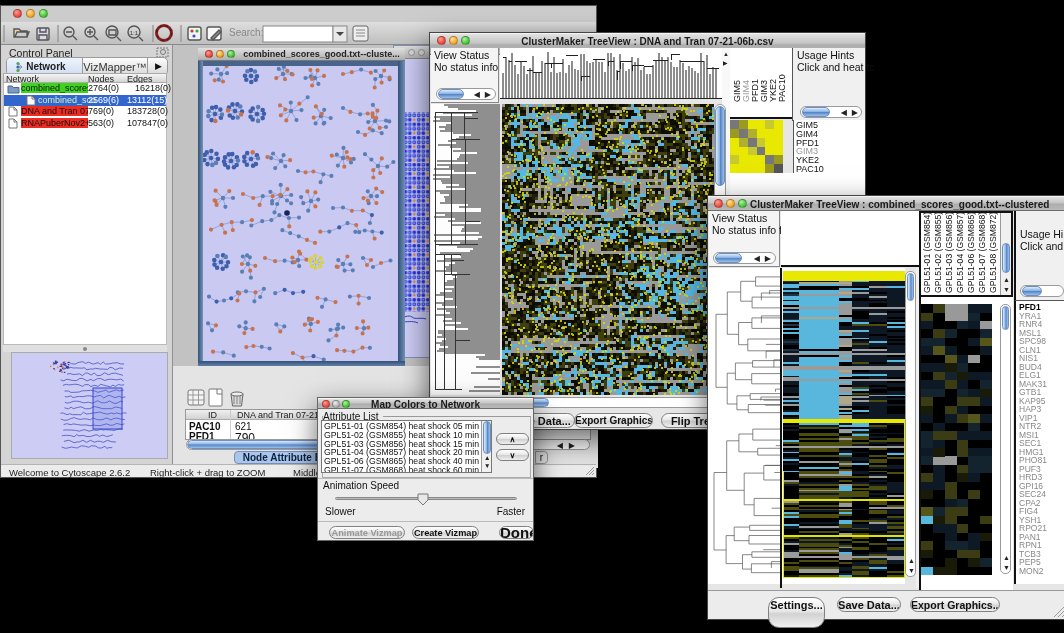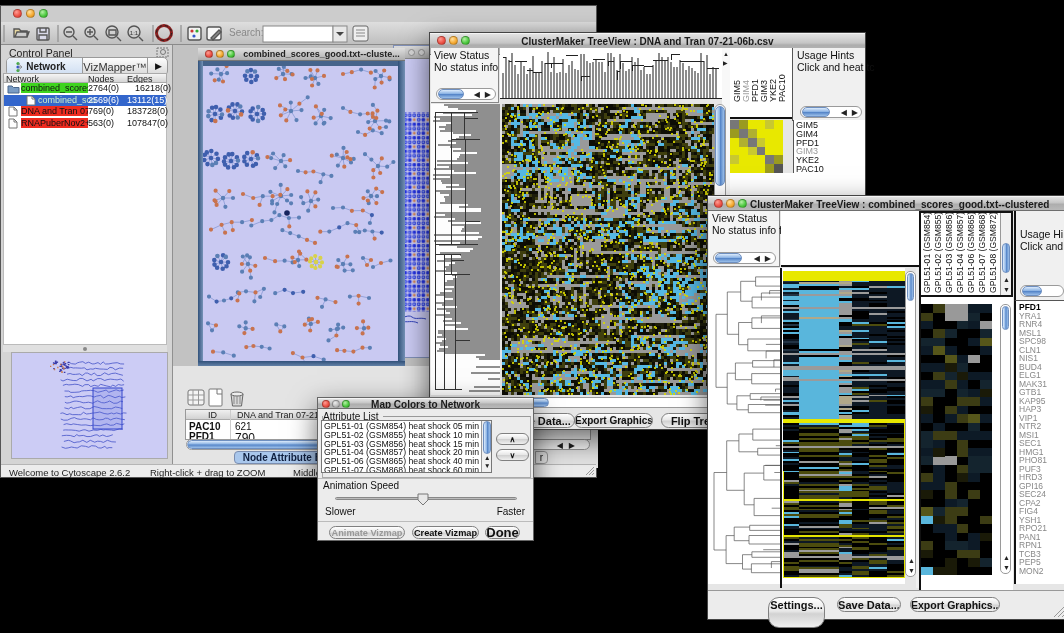--- a/index.html
+++ b/index.html
@@ -465,13 +465,13 @@
 <div style="position:absolute;left:5px;top:82px;font-size:10px;color:#111">Animation Speed</div>
 <div style="position:absolute;left:17px;top:99px;width:182px;height:3px;background:linear-gradient(#999,#ddd);border:1px solid #888;border-radius:2px"></div>
 <svg width="12" height="13" viewBox="0 0 12 13" style="position:absolute;left:99px;top:95px">
       <path d="M1 1h10v6l-5 5-5-5z" fill="linear-gradient(#fff,#ccc)" fill-opacity="1" stroke="#777" style="fill:#e8e8e8"></path>
     </svg>
 <div style="position:absolute;left:7px;top:108px;font-size:10px;color:#111">Slower</div>
 <div style="position:absolute;right:8px;top:108px;font-size:10px;color:#111">Faster</div>
 <div style="position:absolute;left:0;top:123px;width:100%;height:1px;background:#bbb"></div>
 <div class="aquabtn" style="left:11px;top:128px;width:76px;height:13px;line-height:12px;font-size:9.2px;color:#999">Animate Vizmap</div>
 <div class="aquabtn" style="left:94px;top:128px;width:67px;height:13px;line-height:12px;font-size:9.2px">Create Vizmap</div>
-<div class="aquabtn" style="left:167px;top:128px;width:35px;height:13px;line-height:12px;font-size:13px">Done</div>
+<div class="aquabtn" style="left:181px;top:128px;width:35px;height:13px;line-height:12px;font-size:15px">Done</div>
 </div>
 </body></html>

